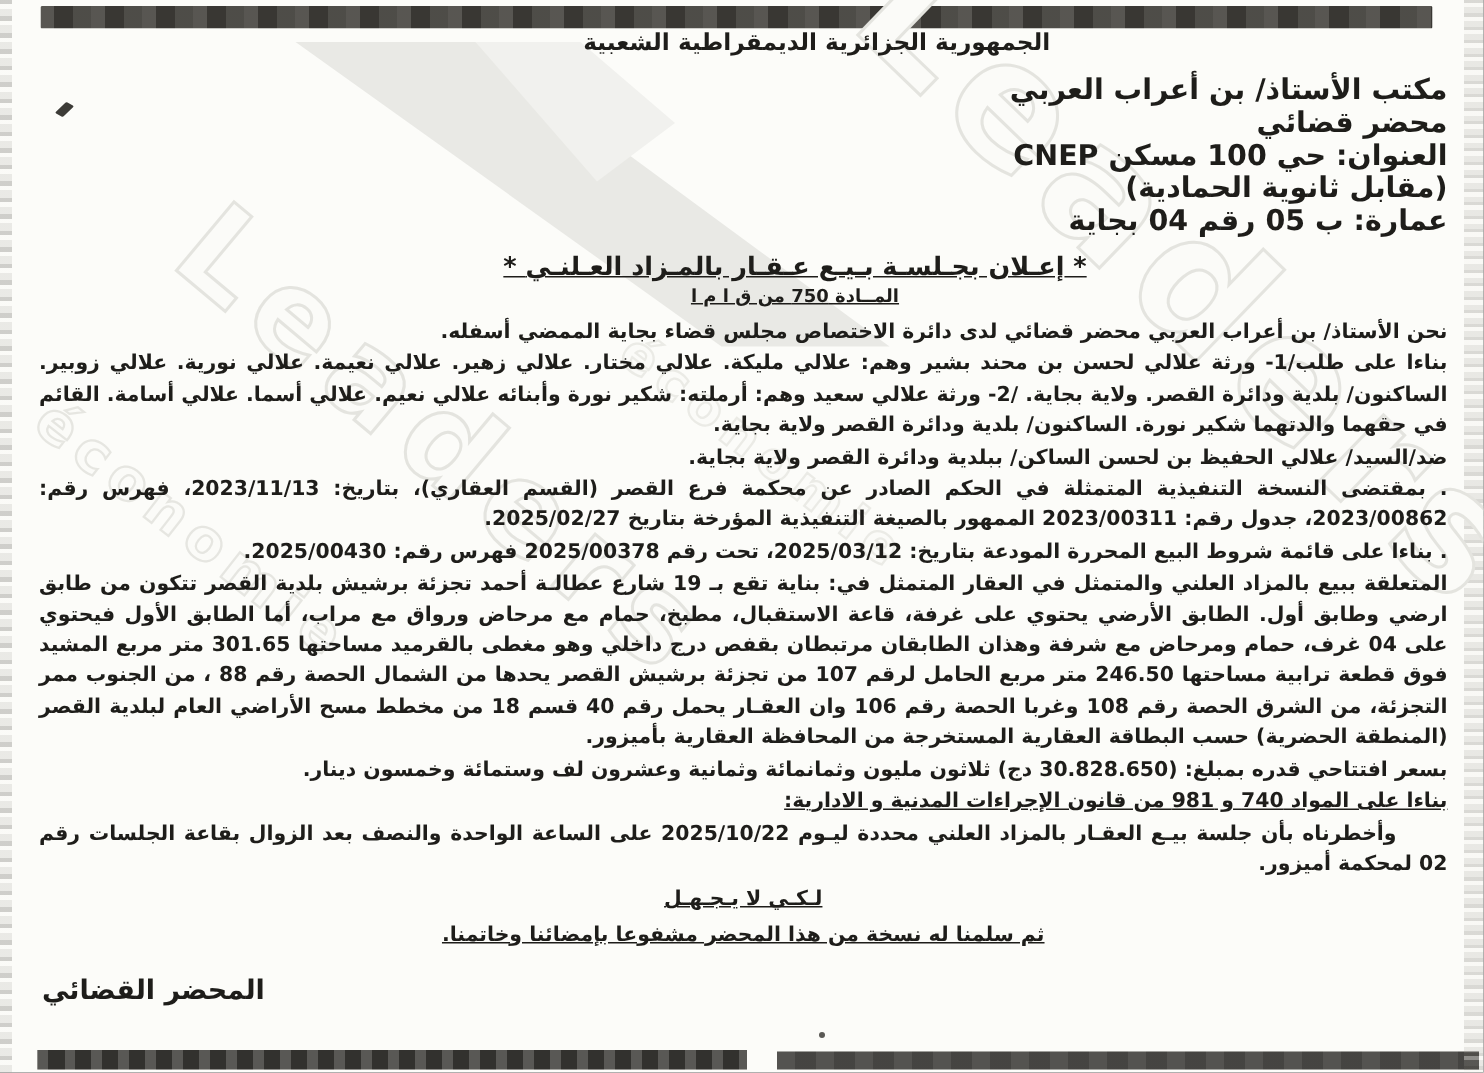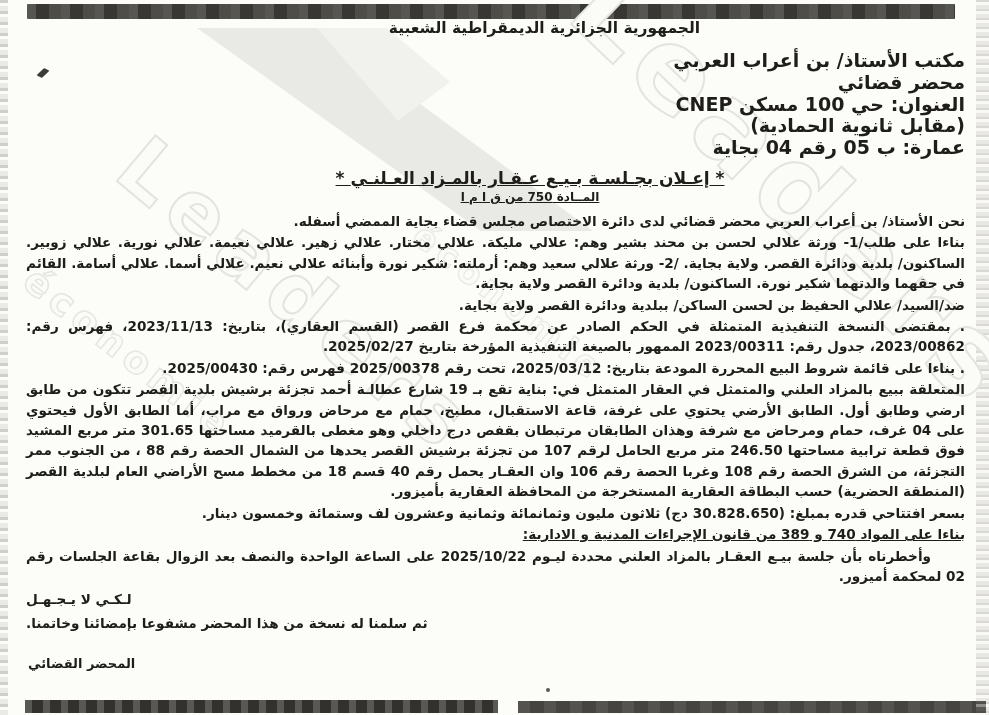--- a/index.html
+++ b/index.html
@@ -69,24 +69,24 @@
     font-size:12px; font-weight:bold;
   }
   .body-block {
     position:absolute; top:211px; right:24px; left:26px;
     direction:rtl; text-align:justify; text-justify:inter-word;
     font-size:13.6px; font-weight:bold; line-height:20.4px;
   }
   .body-block p { margin:0 0 1px 0; }
   .par-articles { text-decoration:underline; }
   .par-session { text-indent:34px; }
-  .center-line { text-align:left; margin-top:3px !important; }
+  .center-line { text-align:center; margin-top:3px !important;text-decoration:underline; }
   .signature {
     position:absolute; left:28px; bottom:44px;
-    direction:rtl; font-size:13px; font-weight:bold;
+    direction:rtl; font-size:18px; font-weight:bold;
   }
 </style>
 </head>
 <body>
 
 <div class="page">
 
   <svg class="ribbon" width="470" height="215" viewBox="0 0 470 215">
     <polygon points="52,4 172,4 448,207 336,207" fill="#e9e9e5"></polygon>
     <polygon points="172,4 242,4 305,58 253,97" fill="#f1f1ee"></polygon>
@@ -120,21 +120,21 @@
     <div class="doc-subtitle"><span>المــادة 750 من ق ا م ا</span></div>
 
     <div class="body-block">
       <p>نحن الأستاذ/ بن أعراب العربي محضر قضائي لدى دائرة الاختصاص مجلس قضاء بجاية الممضي أسفله.</p>
       <p>بناءا على طلب/1- ورثة علالي لحسن بن محند بشير وهم: علالي مليكة. علالي مختار. علالي زهير. علالي نعيمة. علالي نورية. علالي زوبير. الساكنون/ بلدية ودائرة القصر. ولاية بجاية. /2- ورثة علالي سعيد وهم: أرملته: شكير نورة وأبنائه علالي نعيم. علالي أسما. علالي أسامة. القائم في حقهما والدتهما شكير نورة. الساكنون/ بلدية ودائرة القصر ولاية بجاية.</p>
       <p>ضد/السيد/ علالي الحفيظ بن لحسن الساكن/ ببلدية ودائرة القصر ولاية بجاية.</p>
       <p>. بمقتضى النسخة التنفيذية المتمثلة في الحكم الصادر عن محكمة فرع القصر (القسم العقاري)، بتاريخ: 2023/11/13، فهرس رقم: 2023/00862، جدول رقم: 2023/00311 الممهور بالصيغة التنفيذية المؤرخة بتاريخ 2025/02/27.</p>
       <p>. بناءا على قائمة شروط البيع المحررة المودعة بتاريخ: 2025/03/12، تحت رقم 2025/00378 فهرس رقم: 2025/00430.</p>
       <p>المتعلقة ببيع بالمزاد العلني والمتمثل في العقار المتمثل في: بناية تقع بـ 19 شارع عطالـة أحمد تجزئة برشيش بلدية القصر تتكون من طابق ارضي وطابق أول. الطابق الأرضي يحتوي على غرفة، قاعة الاستقبال، مطبخ، حمام مع مرحاض ورواق مع مراب، أما الطابق الأول فيحتوي على 04 غرف، حمام ومرحاض مع شرفة وهذان الطابقان مرتبطان بقفص درج داخلي وهو مغطى بالقرميد مساحتها 301.65 متر مربع المشيد فوق قطعة ترابية مساحتها 246.50 متر مربع الحامل لرقم 107 من تجزئة برشيش القصر يحدها من الشمال الحصة رقم 88 ، من الجنوب ممر التجزئة، من الشرق الحصة رقم 108 وغربا الحصة رقم 106 وان العقـار يحمل رقم 40 قسم 18 من مخطط مسح الأراضي العام لبلدية القصر (المنطقة الحضرية) حسب البطاقة العقارية المستخرجة من المحافظة العقارية بأميزور.</p>
       <p>بسعر افتتاحي قدره بمبلغ: (30.828.650 دج) ثلاثون مليون وثمانمائة وثمانية وعشرون لف وستمائة وخمسون دينار.</p>
-      <p class="par-articles">بناءا على المواد 740 و 389 من قانون الإجراءات المدنية و الادارية:</p>
+      <p class="par-articles">بناءا على المواد 740 و 981 من قانون الإجراءات المدنية و الادارية:</p>
       <p class="par-session">وأخطرناه بأن جلسة بيـع العقـار بالمزاد العلني محددة ليـوم 2025/10/22 على الساعة الواحدة والنصف بعد الزوال بقاعة الجلسات رقم 02 لمحكمة أميزور.</p>
       <p class="center-line">لـكـي لا يـجـهـل</p>
       <p class="center-line">ثم سلمنا له نسخة من هذا المحضر مشفوعا بإمضائنا وخاتمنا.</p>
     </div>
 
     <div class="signature">المحضر القضائي</div>
 
   </div>
 </div>
 

